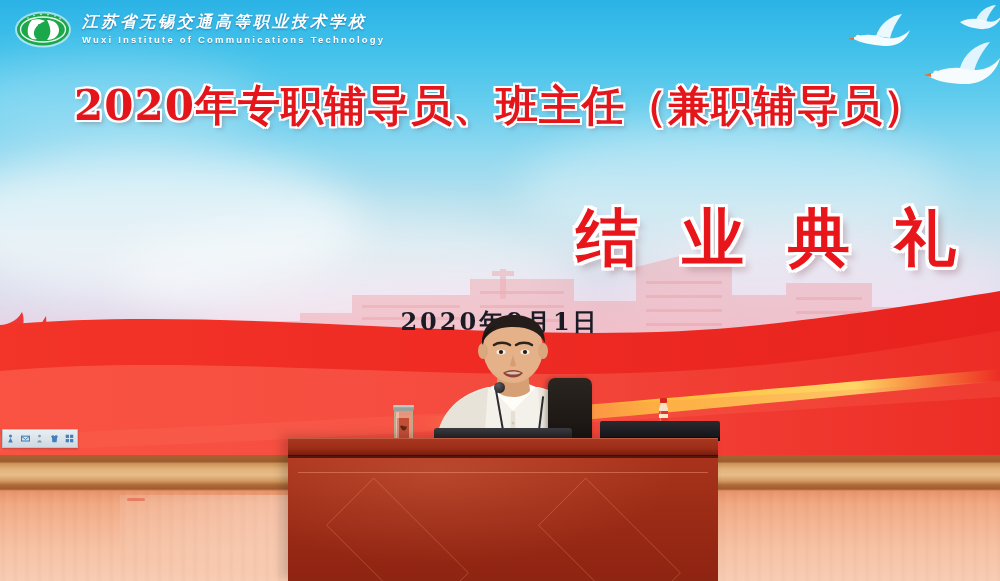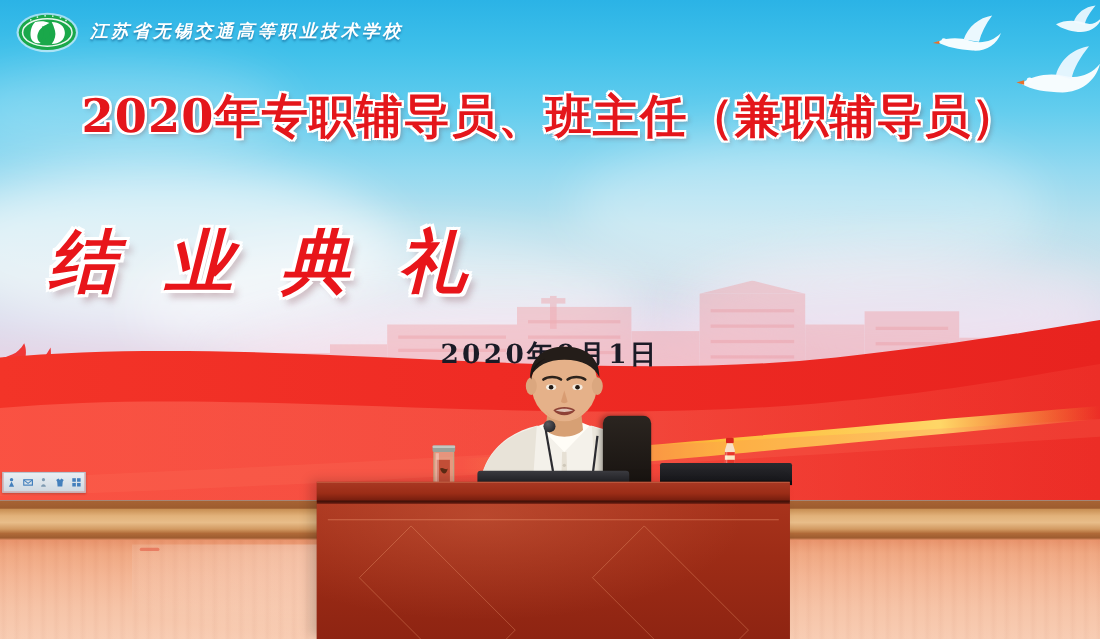--- a/index.html
+++ b/index.html
@@ -167,25 +167,24 @@
        3px 3px 5px rgba(110,40,40,.35);
   }
   #title-line-1 { font-size: 42px; }
   #title-line-2 { font-size: 42px; margin-top: 4px; }
 
   
   #ceremony-title {
     position: absolute;
     left: 0; top: 196px;
     width: 1000px;
-    text-align: left;
+    text-align: right;
     pointer-events: none;
     font-family: "DejaVu Serif", serif;
     font-weight: 700;
-    font-style: italic;
     font-size: 62px;
     color: #e8151a;
     letter-spacing: 44px;
     text-indent: 44px;
     text-shadow:
        3px 0 0 #fff, -3px 0 0 #fff, 0 3px 0 #fff, 0 -3px 0 #fff,
        3px 3px 0 #fff, -3px 3px 0 #fff, 3px -3px 0 #fff, -3px -3px 0 #fff,
        5px 6px 7px rgba(120,50,60,.35);
   }
 
@@ -497,20 +496,21 @@
           <circle cx="14" cy="8" r="0.8"></circle>
             <circle cx="20" cy="5.5" r="0.8"></circle>
           <circle cx="27" cy="4.4" r="0.8"></circle>
             <circle cx="34" cy="4.6" r="0.8"></circle>
           <circle cx="41" cy="6" r="0.8"></circle>
             <circle cx="46" cy="8.6" r="0.8"></circle>
         </g>
       </svg>
       <div id="school-names">
         <div id="school-name-cn">江苏省无锡交通高等职业技术学校</div>
+        <div id="school-name-en">Wuxi Institute of Communications Technology</div>
       </div>
     </div>
 
     <div id="title-block">
       <div class="title-line" id="title-line-1">2020年专职辅导员、班主任（兼职辅导员）</div>
     </div>
 
     <div id="ceremony-title">结业典礼</div>
 
     <div id="event-date">2020年9月1日</div>

